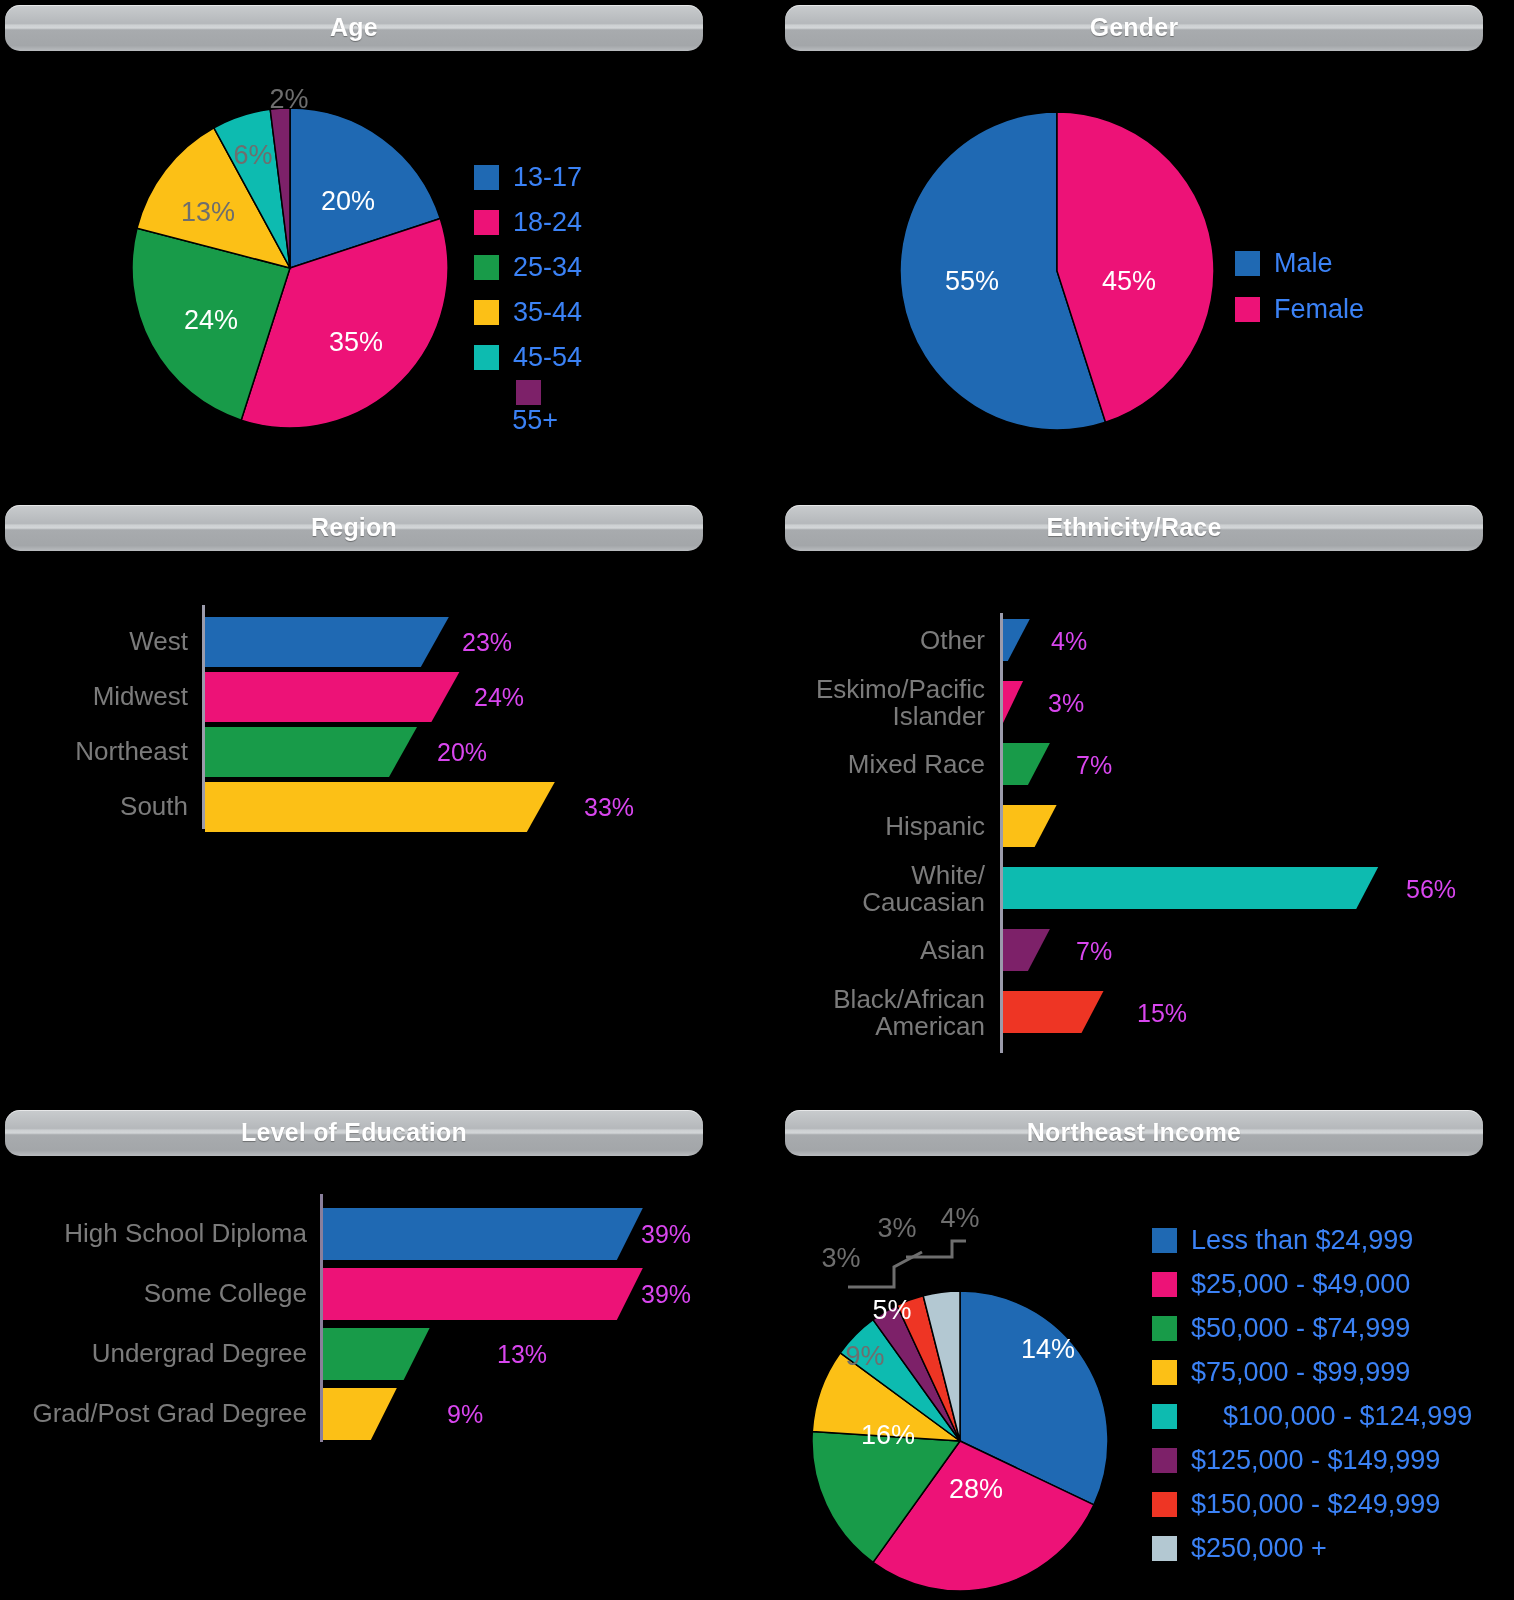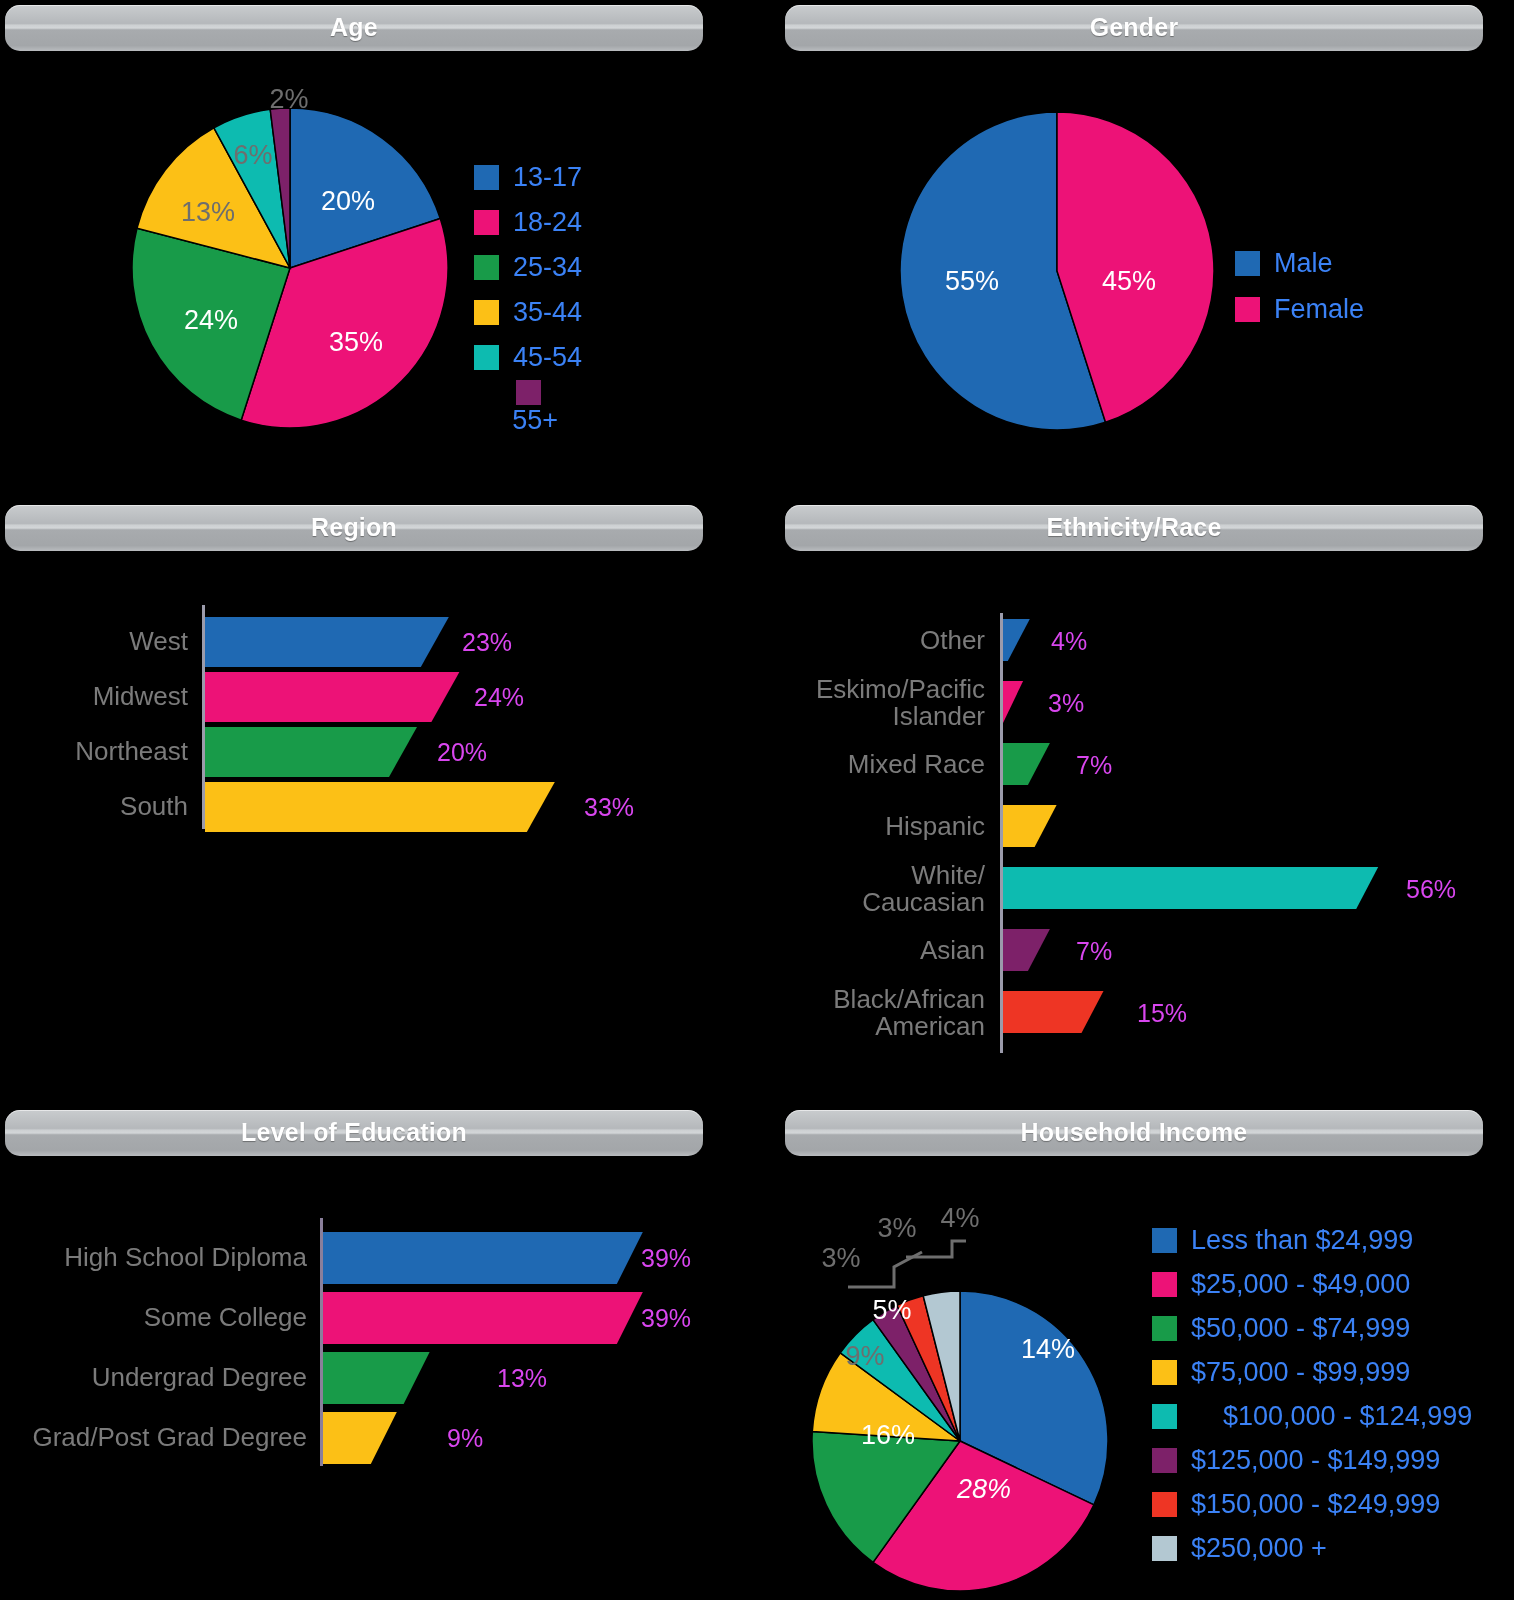--- a/index.html
+++ b/index.html
@@ -246,21 +246,21 @@
       </svg>
     <div class="bar-val" style="left:377px;top:418px;">15%</div>
   </div>
 </div>
 
 <div class="panel" style="left:0;top:1105px;width:710px;height:400px;">
   <div class="titlebar" style="left:5px;top:5px;width:698px;">
     <span class="ttl">Level of Education</span>
   </div>
 
-  <div class="barchart" style="left:0;top:103px;width:710px;height:300px;padding-left:45px;">
+  <div class="barchart" style="left:0;top:79px;width:710px;height:300px;padding-left:45px;">
     <div class="axis" style="left:320px;top:10px;height:248px;background:#8a7f9b;"></div>
 
     <div class="bar-cat" style="left:2px;top:50px;width:305px;">High School Diploma</div>
     <svg class="bar-shape" style="left:323px;top:24px;" width="380" height="54">
         <polygon id="edu-bar-0" points="0,0 319.79999999999995,0 293.79999999999995,52 0,52" fill="#1f69b3"></polygon>
       </svg>
     <div class="bar-val" style="left:641px;top:50px;">39%</div>
 
     <div class="bar-cat" style="left:2px;top:110px;width:305px;">Some College</div>
     <svg class="bar-shape" style="left:323px;top:84px;" width="380" height="54">
@@ -277,21 +277,21 @@
     <div class="bar-cat" style="left:2px;top:230px;width:305px;">Grad/Post Grad Degree</div>
     <svg class="bar-shape" style="left:323px;top:204px;" width="380" height="54">
         <polygon id="edu-bar-3" points="0,0 73.8,0 47.8,52 0,52" fill="#fcc016"></polygon>
       </svg>
     <div class="bar-val" style="left:447px;top:230px;">9%</div>
   </div>
 </div>
 
 <div class="panel" style="left:760px;top:1105px;width:754px;height:495px;">
   <div class="titlebar" style="left:25px;top:5px;width:698px;">
-    <span class="ttl">Household Income</span>
+    <span class="ttl">Northeast Income</span>
   </div>
 
   <div class="pie-wrap" style="left:50px;top:186px;width:300px;height:300px;">
     <svg width="300" height="300" viewBox="0 0 300 300">
       <g id="income-pie">
           <path d="M 150 150 L 150.00 0.00 A 148 150 0 0 1 283.91 213.87 Z" fill="#1f69b3" stroke="#000" stroke-width="1.5"></path>
           <path d="M 150 150 L 283.91 213.87 A 148 150 0 0 1 63.01 271.35 Z" fill="#ed1277" stroke="#000" stroke-width="1.5"></path>
           <path d="M 150 150 L 63.01 271.35 A 148 150 0 0 1 2.29 140.58 Z" fill="#189b49" stroke="#000" stroke-width="1.5"></path>
           <path d="M 150 150 L 2.29 140.58 A 148 150 0 0 1 30.27 61.83 Z" fill="#fcc016" stroke="#000" stroke-width="1.5"></path>
           <path d="M 150 150 L 30.27 61.83 A 148 150 0 0 1 63.01 28.65 Z" fill="#0dbbb0" stroke="#000" stroke-width="1.5"></path>
@@ -301,21 +301,21 @@
         </g>
     </svg>
   </div>
 
   <svg style="position:absolute;left:50px;top:110px;" width="300" height="130">
     <polyline points="38,72 84,72 84,52 112,37" fill="none" stroke="#6e6e6e" stroke-width="3"></polyline>
     <polyline points="96,42 142,42 142,26 156,26" fill="none" stroke="#6e6e6e" stroke-width="3"></polyline>
   </svg>
 
   <div class="pie-lbl inside" style="left:288px;top:244px;">14%</div>
-  <div class="pie-lbl inside" style="left:224px;top:384px;font-style:italic;">28%</div>
+  <div class="pie-lbl inside" style="left:216px;top:384px;">28%</div>
   <div class="pie-lbl inside" style="left:128px;top:330px;">16%</div>
   <div class="pie-lbl outside" style="left:105px;top:251px;">9%</div>
   <div class="pie-lbl inside" style="left:132px;top:205px;">5%</div>
   <div class="pie-lbl outside" style="left:81px;top:153px;">3%</div>
   <div class="pie-lbl outside" style="left:137px;top:123px;">3%</div>
   <div class="pie-lbl outside" style="left:200px;top:113px;">4%</div>
 
   <div class="legend" style="left:392px;top:113px;">
     <div class="legend-row" style="height:44px;">
       <span class="swatch" style="background: rgb(31, 105, 179);"></span>

